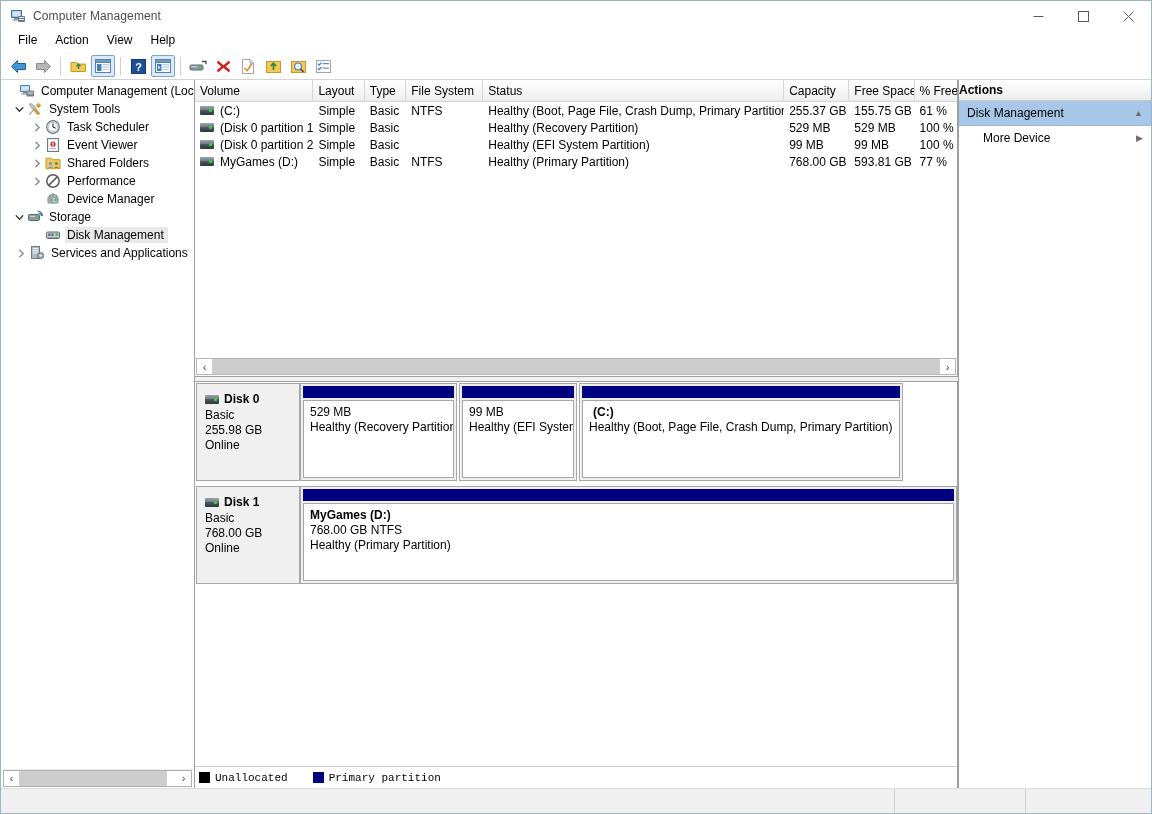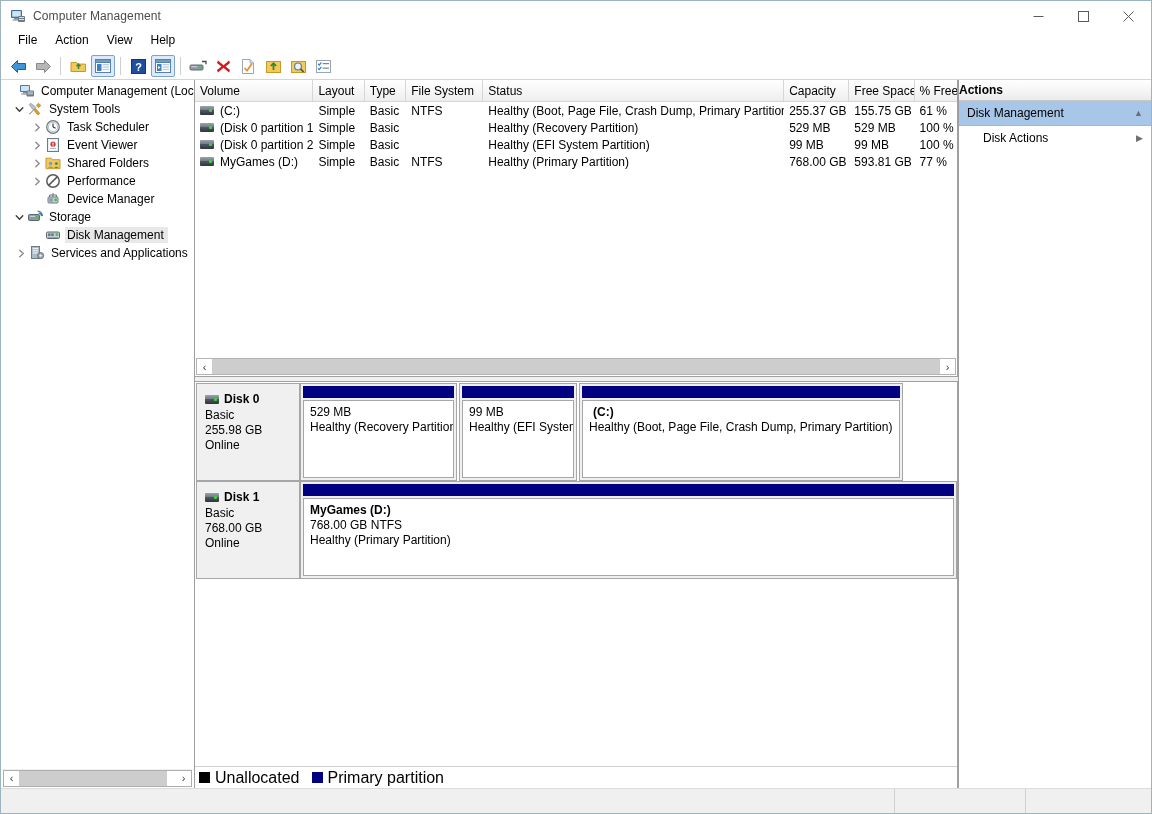--- a/index.html
+++ b/index.html
@@ -276,20 +276,21 @@
   }
   #disksarea {
     flex: 1 1 auto;
     min-height: 0;
     overflow: hidden;
     padding: 1px 0 0 1px;
   }
   .diskrow {
     display: flex;
     height: 98px;
+    margin-bottom: 5px;
   }
   .diskinfo {
     width: 104px;
     flex: 0 0 auto;
     background: #f0f0f0;
     border: 1px solid #a6a6a6;
     box-sizing: border-box;
     padding: 8px 0 0 8px;
     font-size: 12px;
     line-height: 15px;
@@ -352,22 +353,23 @@
   .spacer-right { flex: 0 0 auto; }
 
   #legend {
     flex: 0 0 auto;
     height: 21px;
     display: flex;
     align-items: center;
     padding-left: 4px;
     background: #ffffff;
     border-top: 1px solid #d0d0d0;
-    font-size: 16px;
-    gap: 5px;
+    font-size: 11px;
+    gap: 18px;
+    font-family: Liberation Mono, monospace;
   }
   .lgswatch { width: 11px; height: 11px; flex: 0 0 auto; }
   .lgitem { display: flex; align-items: center; gap: 5px; margin-right: 7px; }
 
   
   #actionspane {
     width: 192px;
     flex: 0 0 auto;
     background: #ffffff;
     display: flex;
@@ -896,21 +898,21 @@
       </div>
     </div>
 
     <div id="actionspane">
       <div id="actionsheader">Actions</div>
       <div class="actgroup">
         <span>Disk Management</span>
         <span class="chev">▲</span>
       </div>
       <div class="actitem">
-        <span>Disk Actions</span>
+        <span>More Device</span>
         <span class="chev">▶</span>
       </div>
     </div>
 
   </div>
 
   <div id="statusbar">
     <div class="sbpanel sbgrow"></div>
     <div class="sbpanel" style="width:130px"></div>
     <div class="sbpanel" style="width:125px;border-right:none"></div>

